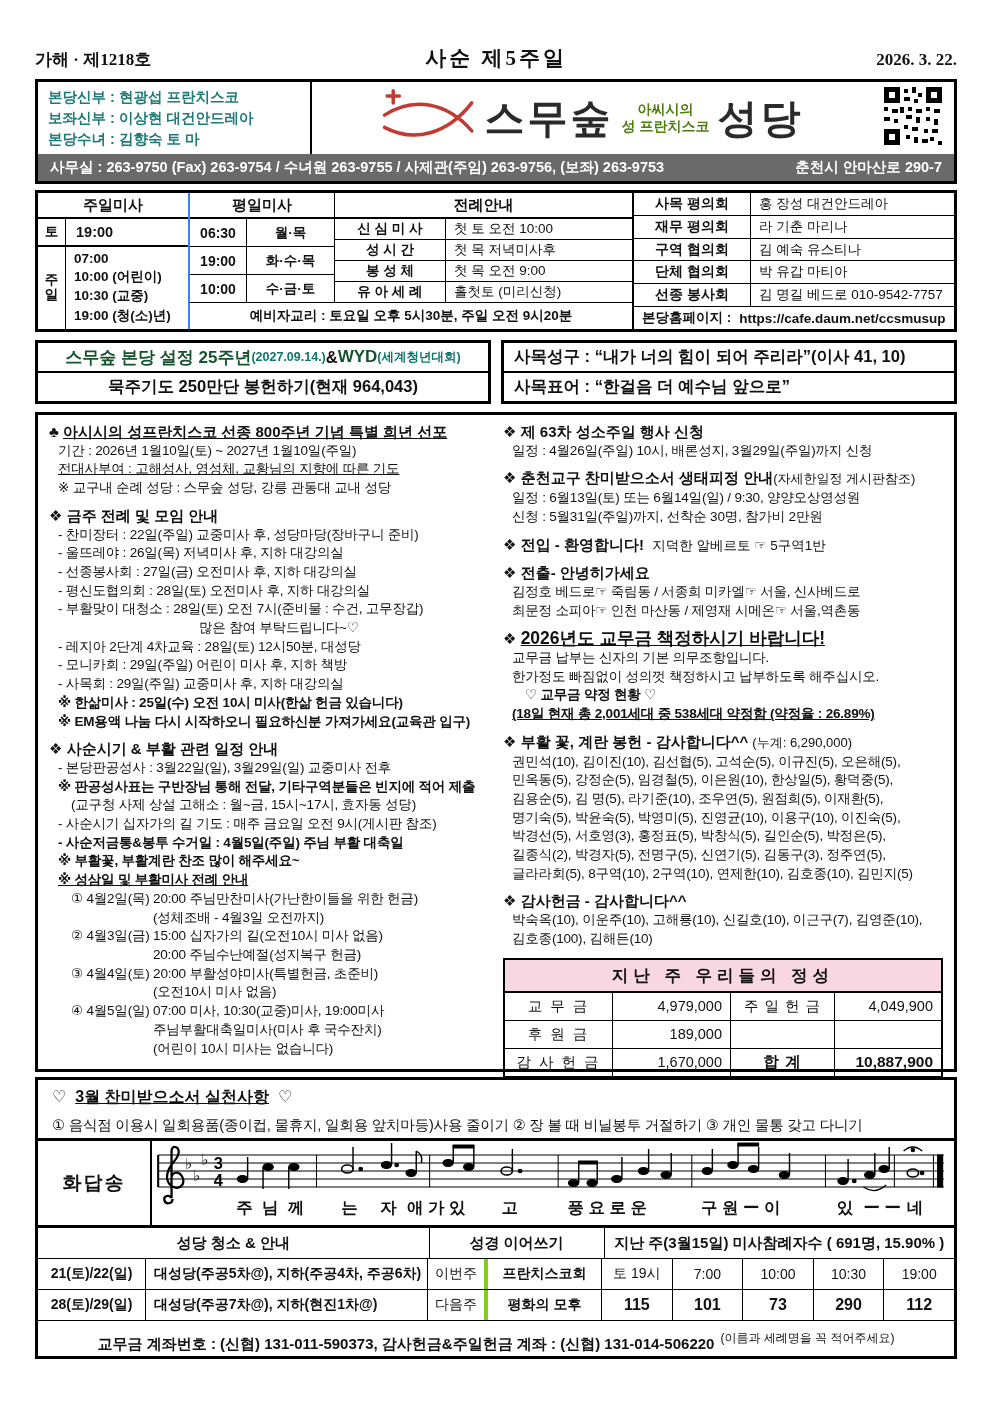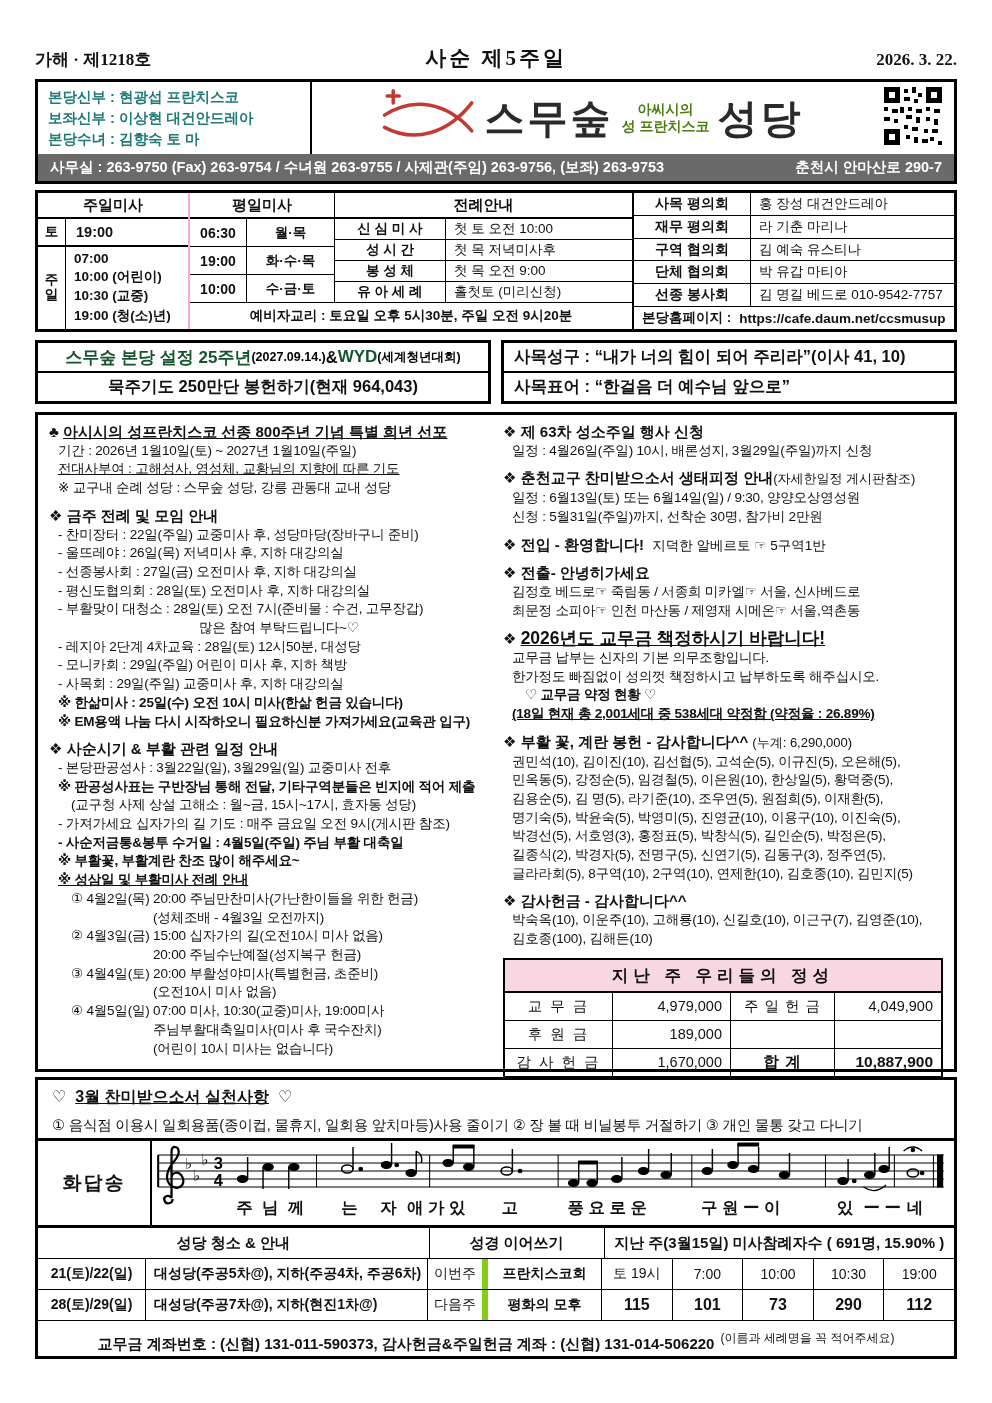--- a/index.html
+++ b/index.html
@@ -17,21 +17,21 @@
   .hdr-staff{width:252px;border-right:2px solid #000;padding:4px 10px;display:flex;flex-direction:column;justify-content:center;gap:2px;}
   .staff-line{color:#1f7a78;font-weight:bold;font-size:14.5px;white-space:nowrap;}
   .hdr-logo{flex:1;display:flex;align-items:center;justify-content:center;gap:8px;}
   .logo-name{font-size:40px;font-weight:bold;letter-spacing:3px;color:#2a2a2a;line-height:1;}
   .logo-small{display:flex;flex-direction:column;font-weight:bold;font-size:14px;line-height:1.25;color:#4d7c0f;text-align:center;}
   .hdr-qr{width:82px;display:flex;align-items:center;justify-content:center;}
   .hdr-bar{background:#6a6a6a;color:#fff;font-weight:bold;display:flex;justify-content:space-between;align-items:center;padding:0 12px;height:27px;font-size:14.5px;white-space:nowrap;}
   
   .sched{border:3px solid #000;display:flex;height:136px;margin-top:6px;font-size:13.5px;}
   .s-head{height:24px;display:flex;align-items:center;justify-content:center;font-weight:bold;border-bottom:2px solid #000;font-size:15px;}
-  .s-colA{width:150px;border-right:2px solid #f9a8d4;display:flex;flex-direction:column;}
+  .s-colA{width:150px;border-right:2px solid #3b82f6;display:flex;flex-direction:column;}
   .s-satrow{display:flex;height:26px;border-bottom:2px solid #000;}
   .s-sat{width:27px;border-right:1.5px solid #000;display:flex;align-items:center;justify-content:center;font-weight:bold;}
   .s-sattime{flex:1;display:flex;align-items:center;padding-left:10px;font-weight:bold;font-size:14.5px;}
   .s-sunrow{flex:1;display:flex;}
   .s-sun{width:27px;border-right:1.5px solid #000;display:flex;flex-direction:column;align-items:center;justify-content:center;font-weight:bold;line-height:1.1;}
   .s-suntimes{flex:1;display:flex;flex-direction:column;justify-content:space-around;padding:3px 0 3px 8px;font-weight:bold;font-size:13.5px;white-space:nowrap;}
   .s-colBC{width:442px;border-right:2px solid #000;display:flex;flex-direction:column;}
   .bc-heads{display:flex;height:24px;border-bottom:2px solid #000;}
   .bc-headB{width:144px;border-right:1.5px solid #000;display:flex;align-items:center;justify-content:center;font-weight:bold;font-size:15px;}
   .bc-headC{flex:1;display:flex;align-items:center;justify-content:center;font-weight:bold;font-size:15px;}
@@ -53,21 +53,21 @@
   .d-role{width:116px;border-right:1px solid #000;display:flex;align-items:center;justify-content:center;font-weight:bold;font-size:14px;}
   .d-name{flex:1;display:flex;align-items:center;padding-left:8px;white-space:nowrap;}
   .d-home{flex:1;display:flex;align-items:center;padding-left:8px;gap:8px;font-weight:bold;white-space:nowrap;}
   
   .banners{display:flex;gap:10px;margin-top:8px;}
   .bx{flex:1;border:3px solid #000;height:58px;display:flex;flex-direction:column;}
   .bx-line{flex:1;display:flex;align-items:center;white-space:nowrap;}
   .bx-line+.bx-line{border-top:2px solid #000;}
   .bx-left .bx-line{justify-content:center;}
   .blue-big{color:#14532d;font-weight:bold;font-size:17px;}
-  .navy-small{color:#000000;font-weight:bold;font-size:12.5px;}
+  .navy-small{color:#0f766e;font-weight:bold;font-size:12.5px;}
   .bx-black{font-weight:bold;font-size:16.5px;}
   .bx-right .bx-line{padding-left:10px;font-weight:bold;font-size:16.5px;}
   
   .mainbox{border:3px solid #000;margin-top:8px;height:660px;display:flex;padding:8px 4px;box-sizing:border-box;}
   .col{width:50%;padding:0 7px;font-size:13.5px;line-height:18.7px;box-sizing:border-box;}
   .sec{margin-bottom:9px;}
   .sec-title{font-weight:bold;font-size:15px;white-space:nowrap;}
   .sec-title .tt-u{text-decoration:underline;}
   .tt-rest{font-weight:normal;font-size:13px;}
   .ln{padding-left:9px;white-space:nowrap;overflow:hidden;letter-spacing:-0.2px;}
@@ -97,21 +97,21 @@
   .psalm{border:3px solid #000;margin-top:-3px;height:84px;display:flex;}
   .ps-label{width:112px;border-right:2px solid #000;display:flex;align-items:center;justify-content:center;font-size:19px;font-weight:bold;letter-spacing:2px;}
   .ps-music{flex:1;}
   
   .cleanbox{border:3px solid #000;margin-top:-3px;font-size:14px;}
   .cl-row{display:flex;height:30px;border-bottom:1.5px solid #000;align-items:stretch;}
   .clc{display:flex;align-items:center;justify-content:center;box-sizing:border-box;white-space:nowrap;}
   .cl-h{font-weight:bold;font-size:15px;}
   .cl-date{width:108px;border-right:1.5px solid #000;font-weight:bold;}
   .cl-place{width:282px;border-right:1.5px solid #000;justify-content:flex-start;padding-left:8px;font-weight:bold;}
-  .cl-week{width:60px;border-right:6px solid #84cc16;}
+  .cl-week{width:60px;border-right:4px solid #84cc16;}
   .cl-group{width:114px;border-right:1.5px solid #000;font-weight:bold;}
   .cl-att{flex:1;border-right:1px solid #000;}
   .cl-att:last-child{border-right:none;}
   .cl-num{font-weight:bold;font-size:16px;}
   .cl-hclean{width:391.5px;border-right:1.5px solid #000;}
   .cl-hbible{width:175px;border-right:1.5px solid #000;}
   .cl-hatt{flex:1;}
   .cl-footer{height:35px;display:flex;align-items:center;justify-content:center;gap:6px;border-bottom:none;}
   .cl-acc{font-weight:bold;font-size:15px;white-space:nowrap;margin-top:12px;}
   .cl-note{font-size:12px;white-space:nowrap;}
@@ -331,21 +331,21 @@
         <div class="ln">- 모니카회 : 29일(주일) 어린이 미사 후, 지하 책방</div>
         <div class="ln">- 사목회 : 29일(주일) 교중미사 후, 지하 대강의실</div>
         <div class="ln b">※ 한삶미사 : 25일(수) 오전 10시 미사(한삶 헌금 있습니다)</div>
         <div class="ln b">※ EM용액 나눔 다시 시작하오니 필요하신분 가져가세요(교육관 입구)</div>
       </div>
       <div class="sec">
         <div class="sec-title"><span>❖</span> <span>사순시기 &amp; 부활 관련 일정 안내</span></div>
         <div class="ln">- 본당판공성사 : 3월22일(일), 3월29일(일) 교중미사 전후</div>
         <div class="ln b">※ 판공성사표는 구반장님 통해 전달, 기타구역분들은 빈지에 적어 제출</div>
         <div class="ln in1">(교구청 사제 상설 고해소 : 월~금, 15시~17시, 효자동 성당)</div>
-        <div class="ln">- 가져가세요 십자가의 길 기도 : 매주 금요일 오전 9시(게시판 참조)</div>
+        <div class="ln">- 사순시기 십자가의 길 기도 : 매주 금요일 오전 9시(게시판 참조)</div>
         <div class="ln b">- 사순저금통&amp;봉투 수거일 : 4월5일(주일) 주님 부활 대축일</div>
         <div class="ln b">※ 부활꽃, 부활계란 찬조 많이 해주세요~</div>
         <div class="ln b u">※ 성삼일 및 부활미사 전례 안내</div>
         <div class="ln in1">① 4월2일(목) 20:00 주님만찬미사(가난한이들을 위한 헌금)</div>
         <div class="ln in3">(성체조배 - 4월3일 오전까지)</div>
         <div class="ln in1">② 4월3일(금) 15:00 십자가의 길(오전10시 미사 없음)</div>
         <div class="ln in3">20:00 주님수난예절(성지복구 헌금)</div>
         <div class="ln in1">③ 4월4일(토) 20:00 부활성야미사(특별헌금, 초준비)</div>
         <div class="ln in3">(오전10시 미사 없음)</div>
         <div class="ln in1">④ 4월5일(일) 07:00 미사, 10:30(교중)미사, 19:00미사</div>

